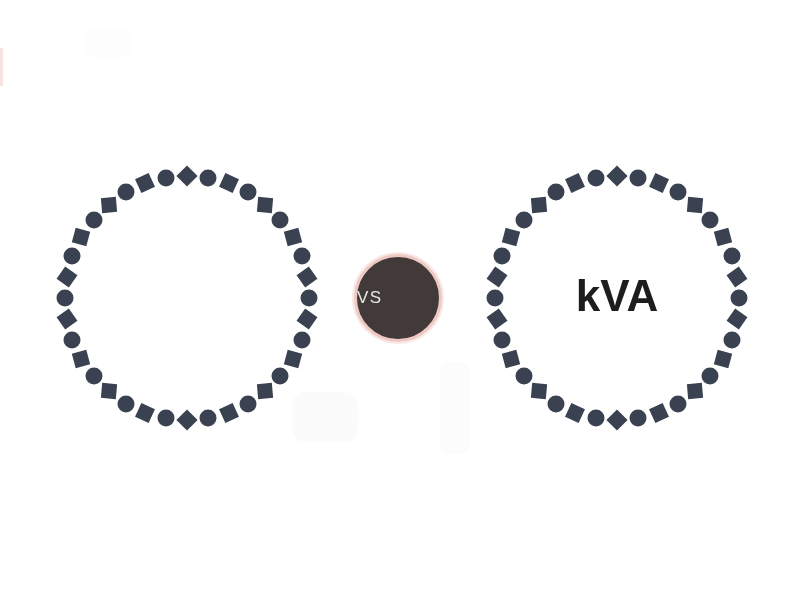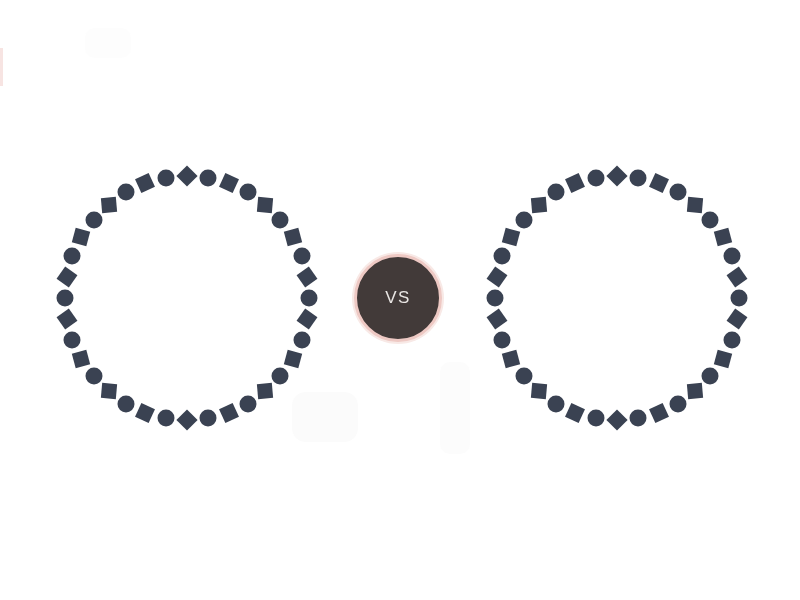--- a/index.html
+++ b/index.html
@@ -47,21 +47,21 @@
     top: 298px;
     width: 82px;
     height: 82px;
     transform: translate(-50%, -50%);
     border-radius: 50%;
     background: var(--vs-fill, #423a39);
     border: 3px solid var(--vs-border, #eec9c4);
     box-shadow: 0 0 0 2px #f8e9e6;
     display: flex;
     align-items: center;
-    justify-content: center;
+    justify-content: flex-start;
   }
   .vs-text {
     font-size: 17px;
     font-weight: 500;
     letter-spacing: 1.5px;
     color: var(--vs-text, #e9e6e4);
   }
   
   .smudge { position: absolute; pointer-events: none; }
   .smudge-edge-pink {
@@ -162,19 +162,20 @@
       <span class="shape square" style="left: 120.147px; top: -21.1851px; transform: translate(-50%, -50%) rotate(415deg);"></span>
       <span class="shape dot" style="left: 114.642px; top: -41.7265px; transform: translate(-50%, -50%);"></span>
       <span class="shape square" style="left: 105.655px; top: -61px; transform: translate(-50%, -50%) rotate(435deg);"></span>
       <span class="shape dot" style="left: 93.4574px; top: -78.4201px; transform: translate(-50%, -50%);"></span>
       <span class="shape square" style="left: 78.4201px; top: -93.4574px; transform: translate(-50%, -50%) rotate(455deg);"></span>
       <span class="shape dot" style="left: 61px; top: -105.655px; transform: translate(-50%, -50%);"></span>
       <span class="shape square" style="left: 41.7265px; top: -114.642px; transform: translate(-50%, -50%) rotate(475deg);"></span>
       <span class="shape dot" style="left: 21.1851px; top: -120.147px; transform: translate(-50%, -50%);"></span>
     </div>
 
+  <div class="circle-label label-right">kVA</div>
 
   <div class="smudge smudge-edge-pink"></div>
   <div class="smudge smudge-topleft"></div>
   <div class="smudge smudge-midleft"></div>
   <div class="smudge smudge-midright"></div>
 
 </div>
 
 </body></html>

